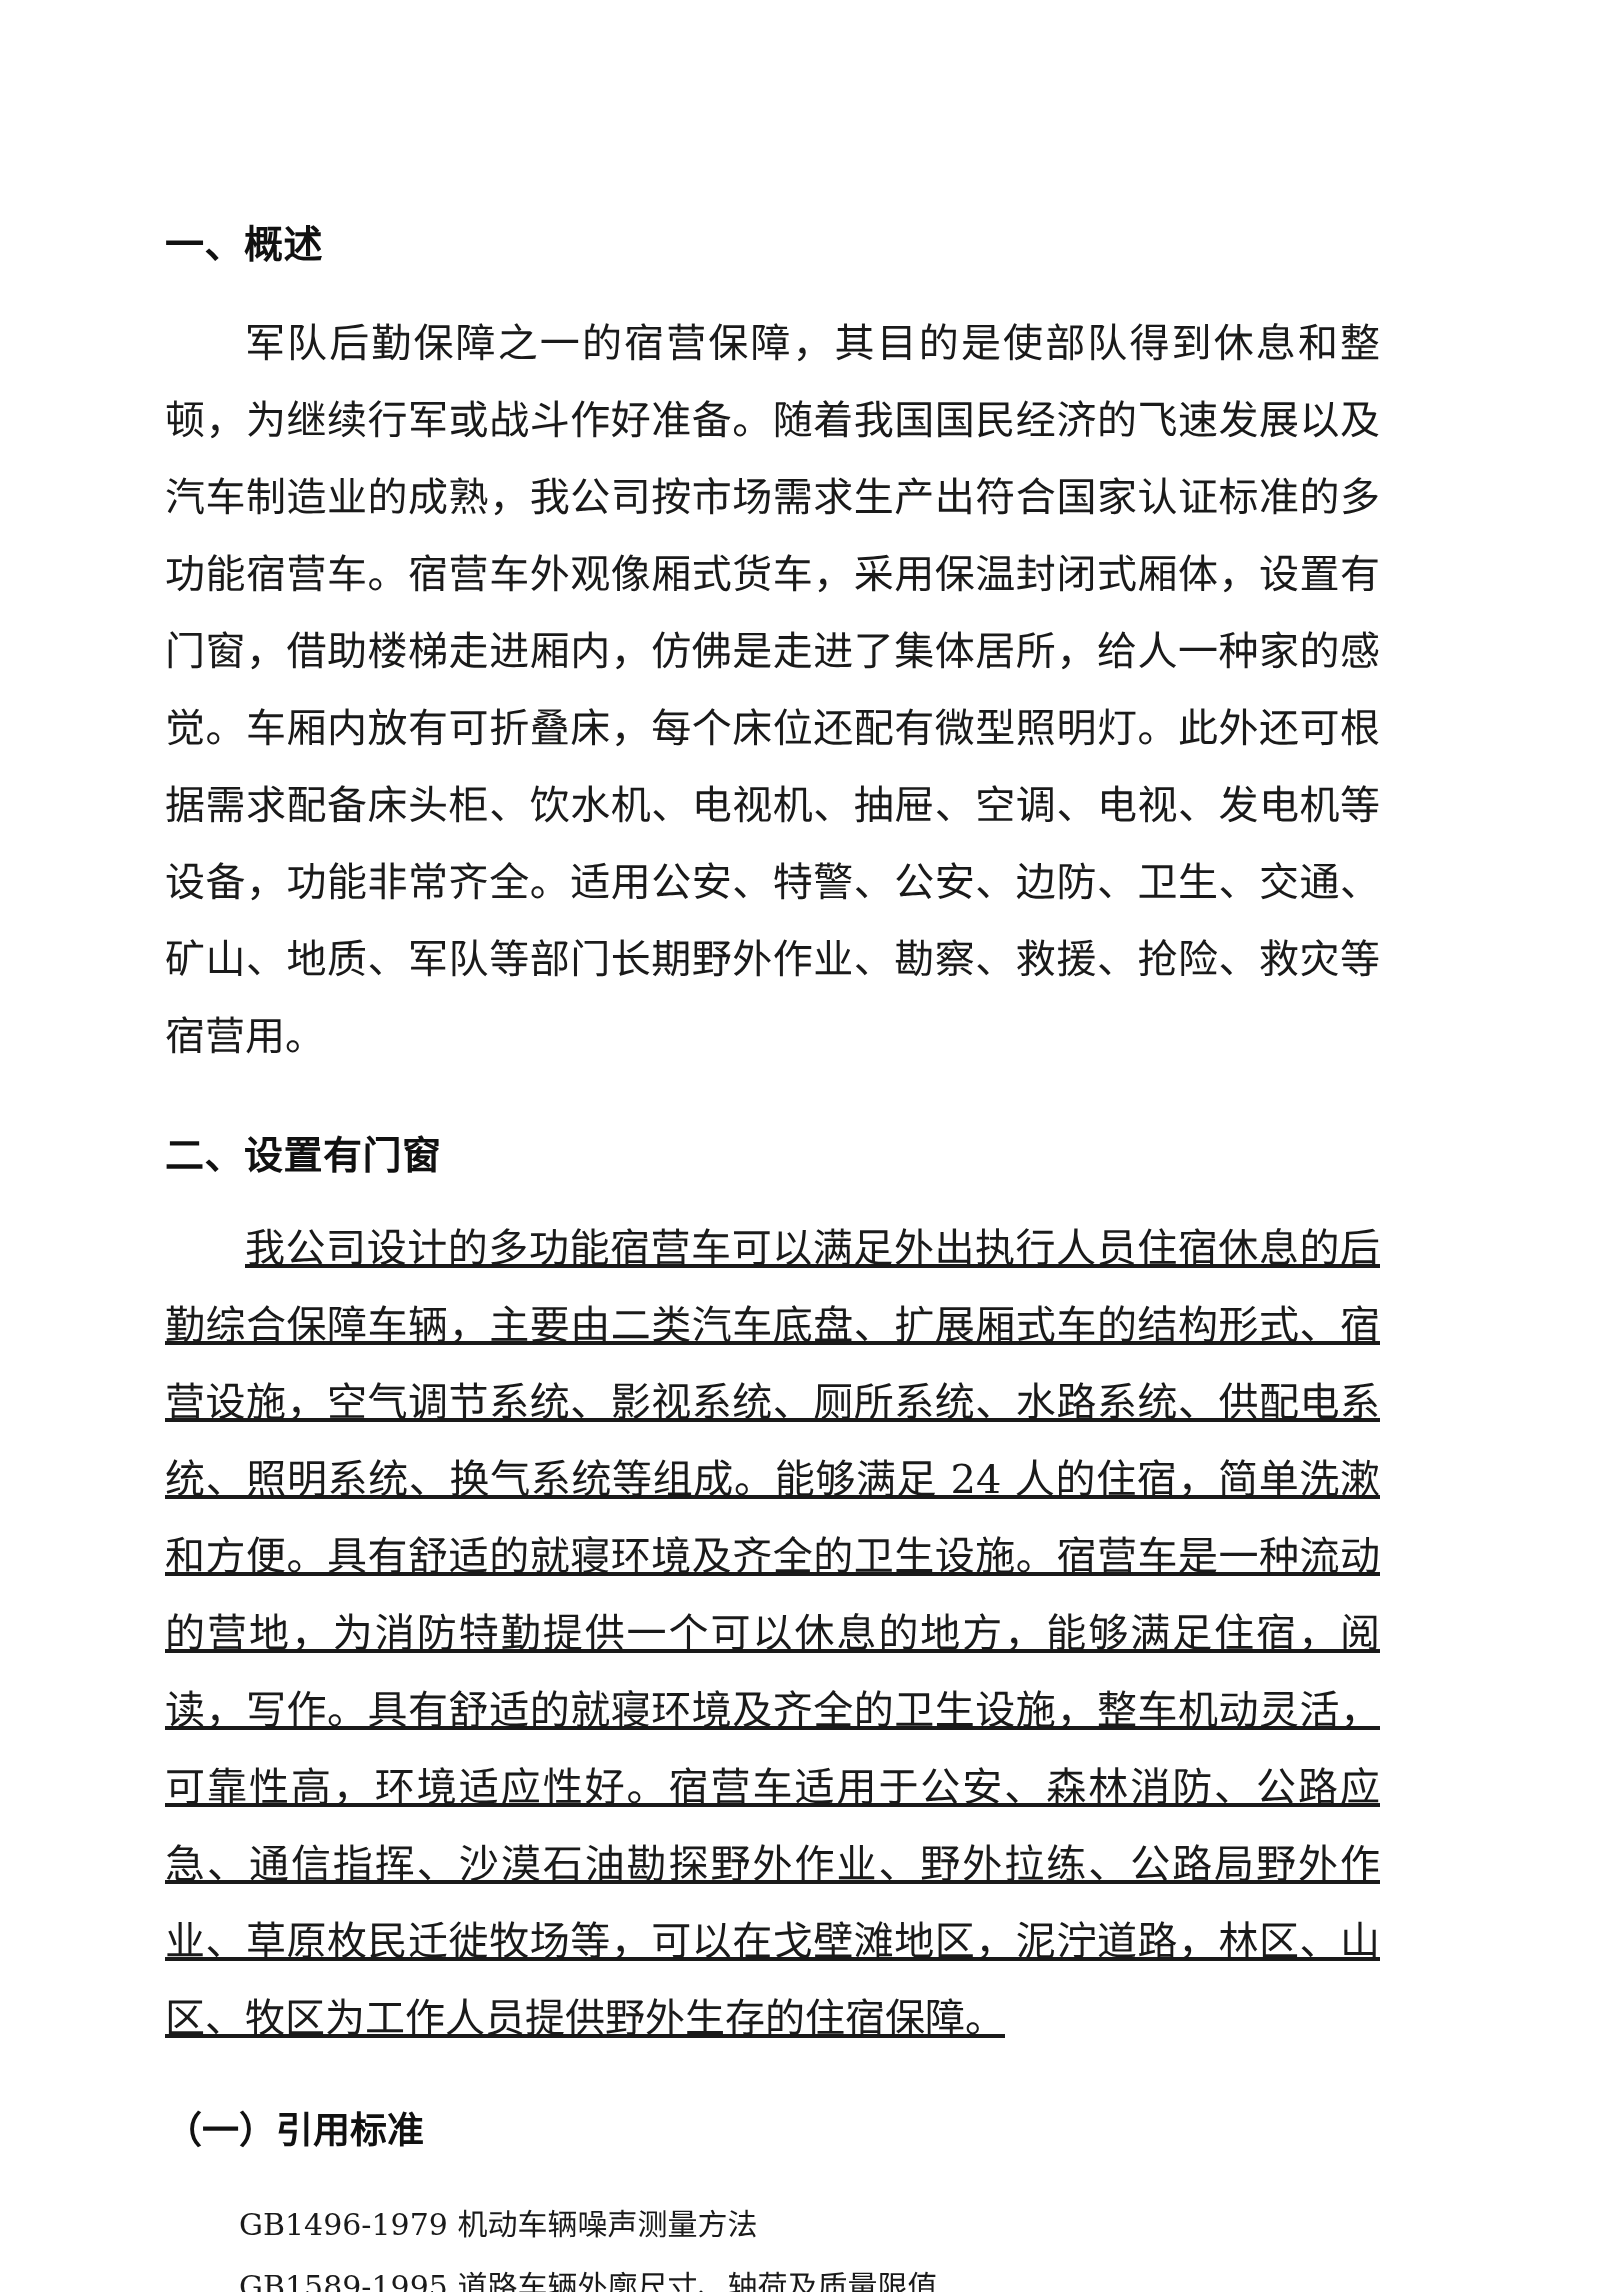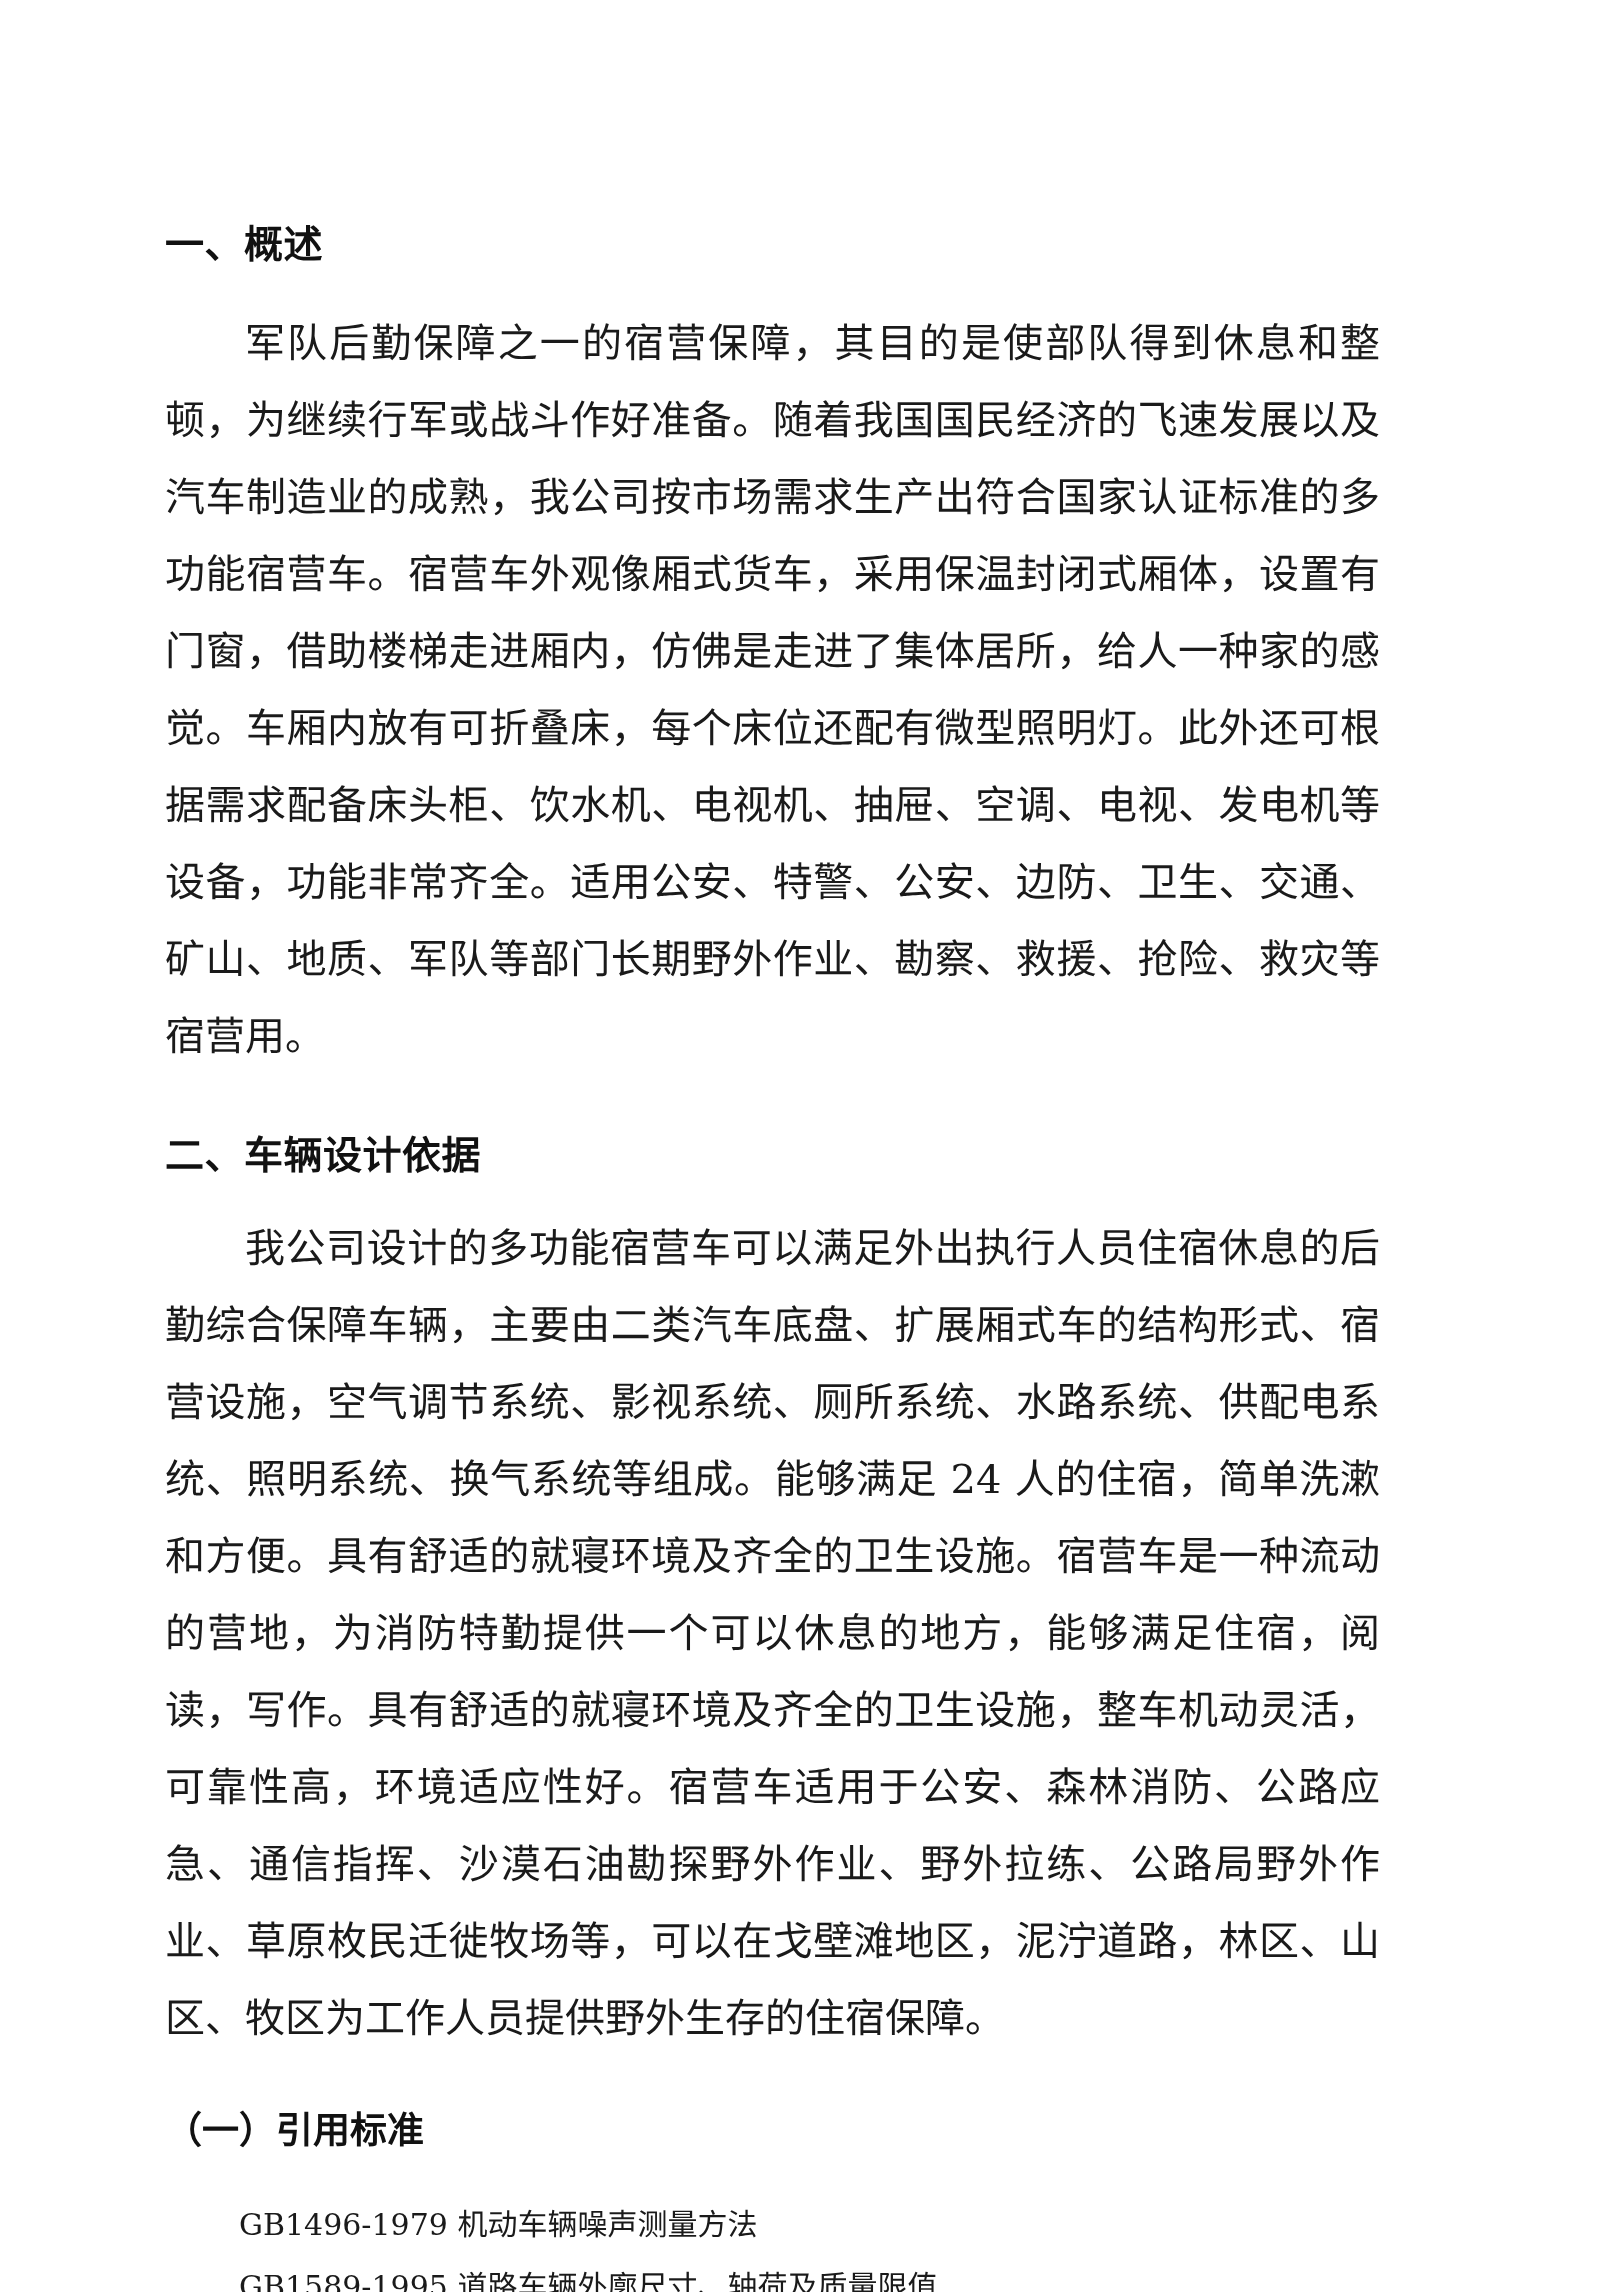--- a/index.html
+++ b/index.html
@@ -76,20 +76,21 @@
     padding: 0;
     word-break: break-all;
   }
 
   .para.p1 {
     margin-top: 41px;
   }
 
   .para.p2 {
     margin-top: 35px;
+    text-decoration: underline;
   }
 
   
   .std-list {
     list-style: none;
     margin: 0;
     padding: 0;
   }
 
   .std-list.spacer {
@@ -113,21 +114,21 @@
 </head>
 <body>
 
 <div class="page">
   <div class="content">
 
     <h1 class="h1 first">一、概述</h1>
 
     <p class="para p1">军队后勤保障之一的宿营保障，其目的是使部队得到休息和整顿，为继续行军或战斗作好准备。随着我国国民经济的飞速发展以及汽车制造业的成熟，我公司按市场需求生产出符合国家认证标准的多功能宿营车。宿营车外观像厢式货车，采用保温封闭式厢体，设置有门窗，借助楼梯走进厢内，仿佛是走进了集体居所，给人一种家的感觉。车厢内放有可折叠床，每个床位还配有微型照明灯。此外还可根据需求配备床头柜、饮水机、电视机、抽屉、空调、电视、发电机等设备，功能非常齐全。适用公安、特警、公安、边防、卫生、交通、矿山、地质、军队等部门长期野外作业、勘察、救援、抢险、救灾等宿营用。</p>
 
-    <h1 class="h1 second">二、车辆设计依据</h1>
+    <h1 class="h1 second">二、设置有门窗</h1>
 
     <p class="para p2">我公司设计的多功能宿营车可以满足外出执行人员住宿休息的后勤综合保障车辆，主要由二类汽车底盘、扩展厢式车的结构形式、宿营设施，空气调节系统、影视系统、厕所系统、水路系统、供配电系统、照明系统、换气系统等组成。能够满足 24 人的住宿，简单洗漱和方便。具有舒适的就寝环境及齐全的卫生设施。宿营车是一种流动的营地，为消防特勤提供一个可以休息的地方，能够满足住宿，阅读，写作。具有舒适的就寝环境及齐全的卫生设施，整车机动灵活，可靠性高，环境适应性好。宿营车适用于公安、森林消防、公路应急、通信指挥、沙漠石油勘探野外作业、野外拉练、公路局野外作业、草原枚民迁徙牧场等，可以在戈壁滩地区，泥泞道路，林区、山区、牧区为工作人员提供野外生存的住宿保障。</p>
 
     <div class="gap-before-h2"></div>
 
     <h2 class="h2">（一）引用标准</h2>
 
     <ul class="std-list spacer">
       <li class="std-item">GB1496-1979 机动车辆噪声测量方法</li>
       <li class="std-item">GB1589-1995 道路车辆外廓尺寸、轴荷及质量限值</li>

